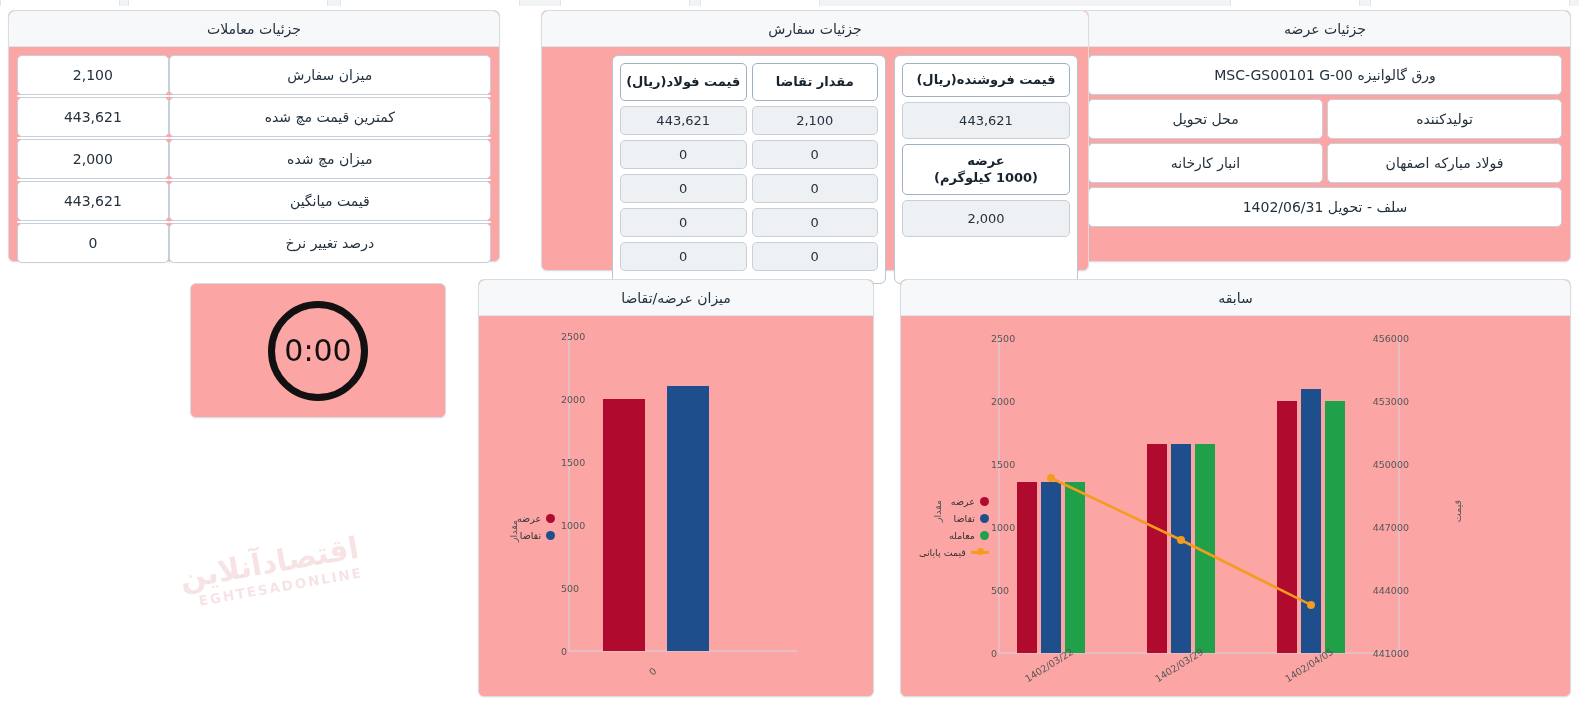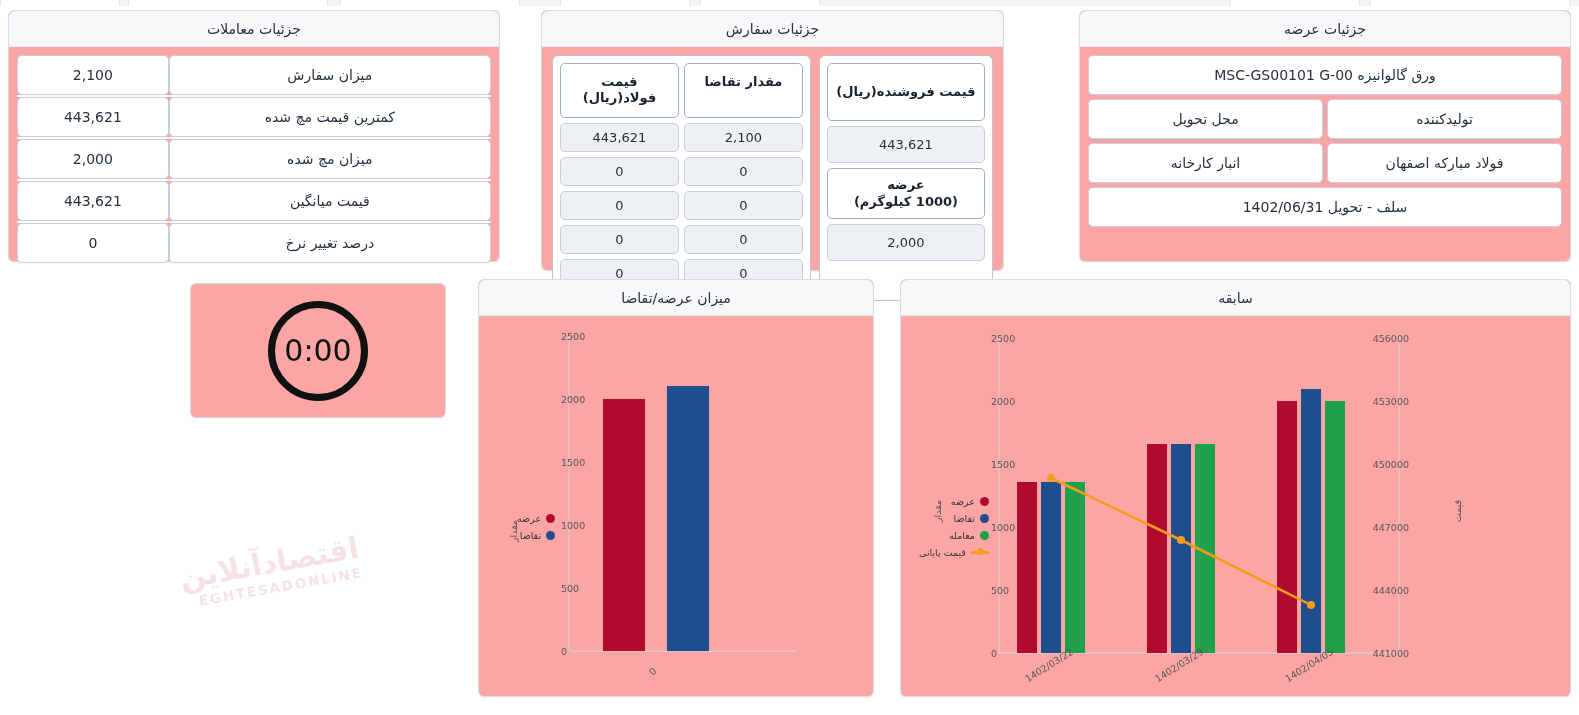--- a/index.html
+++ b/index.html
@@ -69,21 +69,21 @@
   .panel.left { width: 184px; }
   .panel.right { width: 274px; }
   .hdr-cell {
     border: 1px solid #9fb0c2;
     border-radius: 5px;
     background: #fff;
     font-size: 13px;
     font-weight: bold;
     color: #16222e;
     text-align: center;
-    padding: 20px 2px;
+    padding: 8px 2px;
     line-height: 1.25;
   }
   .val-cell {
     border: 1px solid #c7d0da;
     border-radius: 5px;
     background: #eef1f4;
     font-size: 13px;
     color: #23313d;
     text-align: center;
     padding: 6px 2px;
@@ -166,21 +166,21 @@
       <div class="supply-row">
         <div class="cell wide">فولاد مبارکه اصفهان</div>
         <div class="cell wide">انبار کارخانه</div>
       </div>
       <div class="supply-row">
         <div class="cell wide">سلف - تحویل 1402/06/31</div>
       </div>
     </div>
   </div>
 
-  <div class="card" style="left:541px;top:10px;width:463px;height:261px;">
+  <div class="card" style="left:541px;top:10px;width:548px;height:261px;">
     <div class="card-header">جزئیات سفارش</div>
     <div class="card-body" style="padding:8px 10px;">
       <div class="order-wrap">
 
         <div class="panel left">
           <div class="stack">
             <div class="hdr-cell">قیمت فروشنده(ریال)</div>
             <div class="val-cell" style="padding:10px 2px;">443,621</div>
             <div class="hdr-cell" style="padding:8px 2px;white-space:pre-line;">عرضه
 (1000 کیلوگرم)</div>

